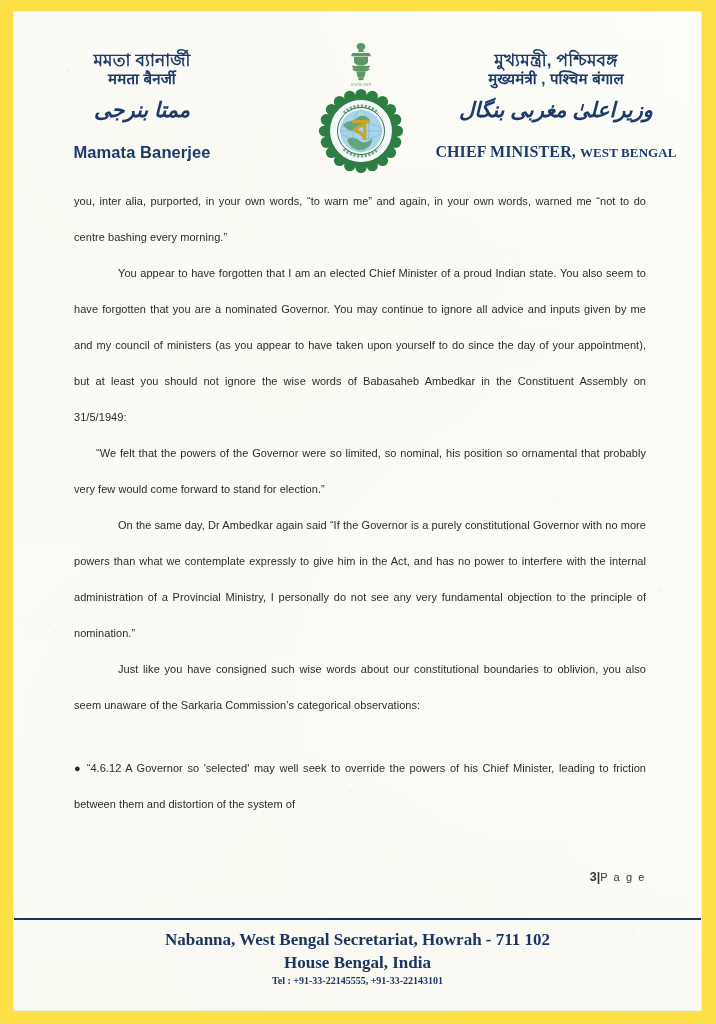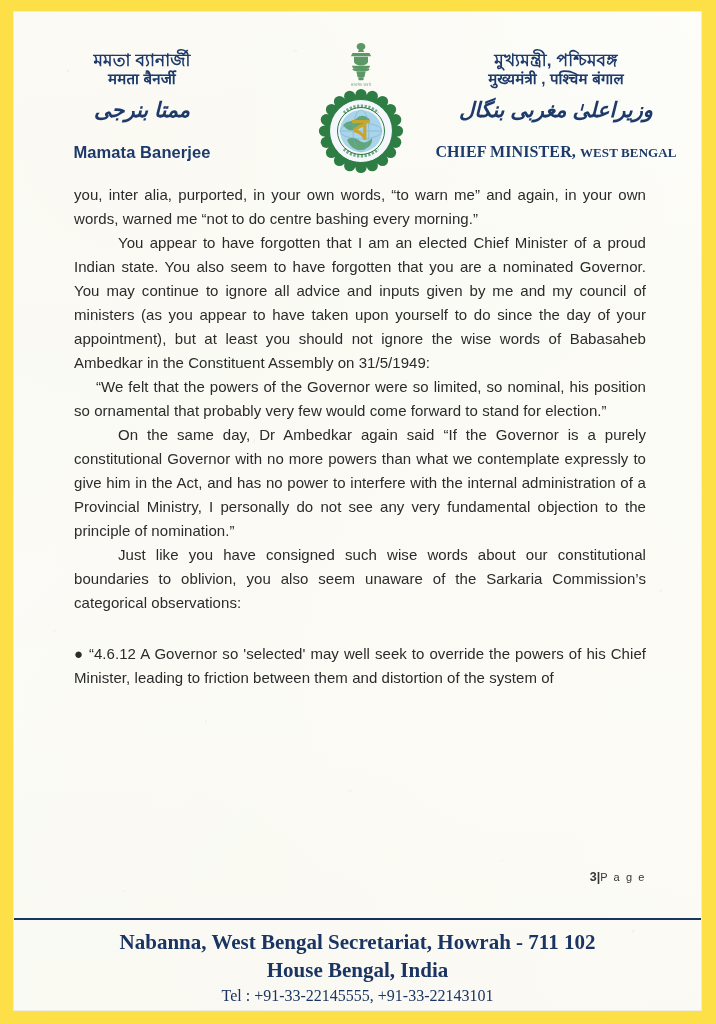--- a/index.html
+++ b/index.html
@@ -95,22 +95,22 @@
     width: 92px; height: 142px;
   }
   #emblem svg { display: block; width: 92px; height: 142px; }
 
   
   #body-copy {
     position: absolute;
     left: 61px; top: 172px;
     width: 572px;
     color: #2b2b2b;
-    font-size: 15px;
-    line-height: 24px;
+    font-size: 11px;
+    line-height: 36px;
     text-align: justify;
     text-justify: inter-word;
     letter-spacing: .05px;
   }
   #body-copy p { margin: 0; }
   .p-indent { text-indent: 44px; }
   .p-indent-sm { text-indent: 22px; }
   .p-flat { text-indent: 0; }
   .p-gap { margin-top: 27px !important; }
 
@@ -140,22 +140,22 @@
   }
   #footer-text {
     position: absolute;
     left: 0; top: 11px;
     width: 689px;
     text-align: center;
     color: #1b3563;
     font-family: "Liberation Serif", serif;
     line-height: 1.33;
   }
-  .ft-bold  { font-size: 21px; font-weight: 700; }
-  .ft-plain { font-size: 16px; font-weight: 400; }
+  .ft-bold  { font-size: 17px; font-weight: 700; }
+  .ft-plain { font-size: 10px; font-weight: 700; }
 </style>
 </head>
 <body>
 
 <div id="scan">
   <div id="paper">
 
     <div id="letterhead">
 
       <div class="lh-names" id="lh-left">

